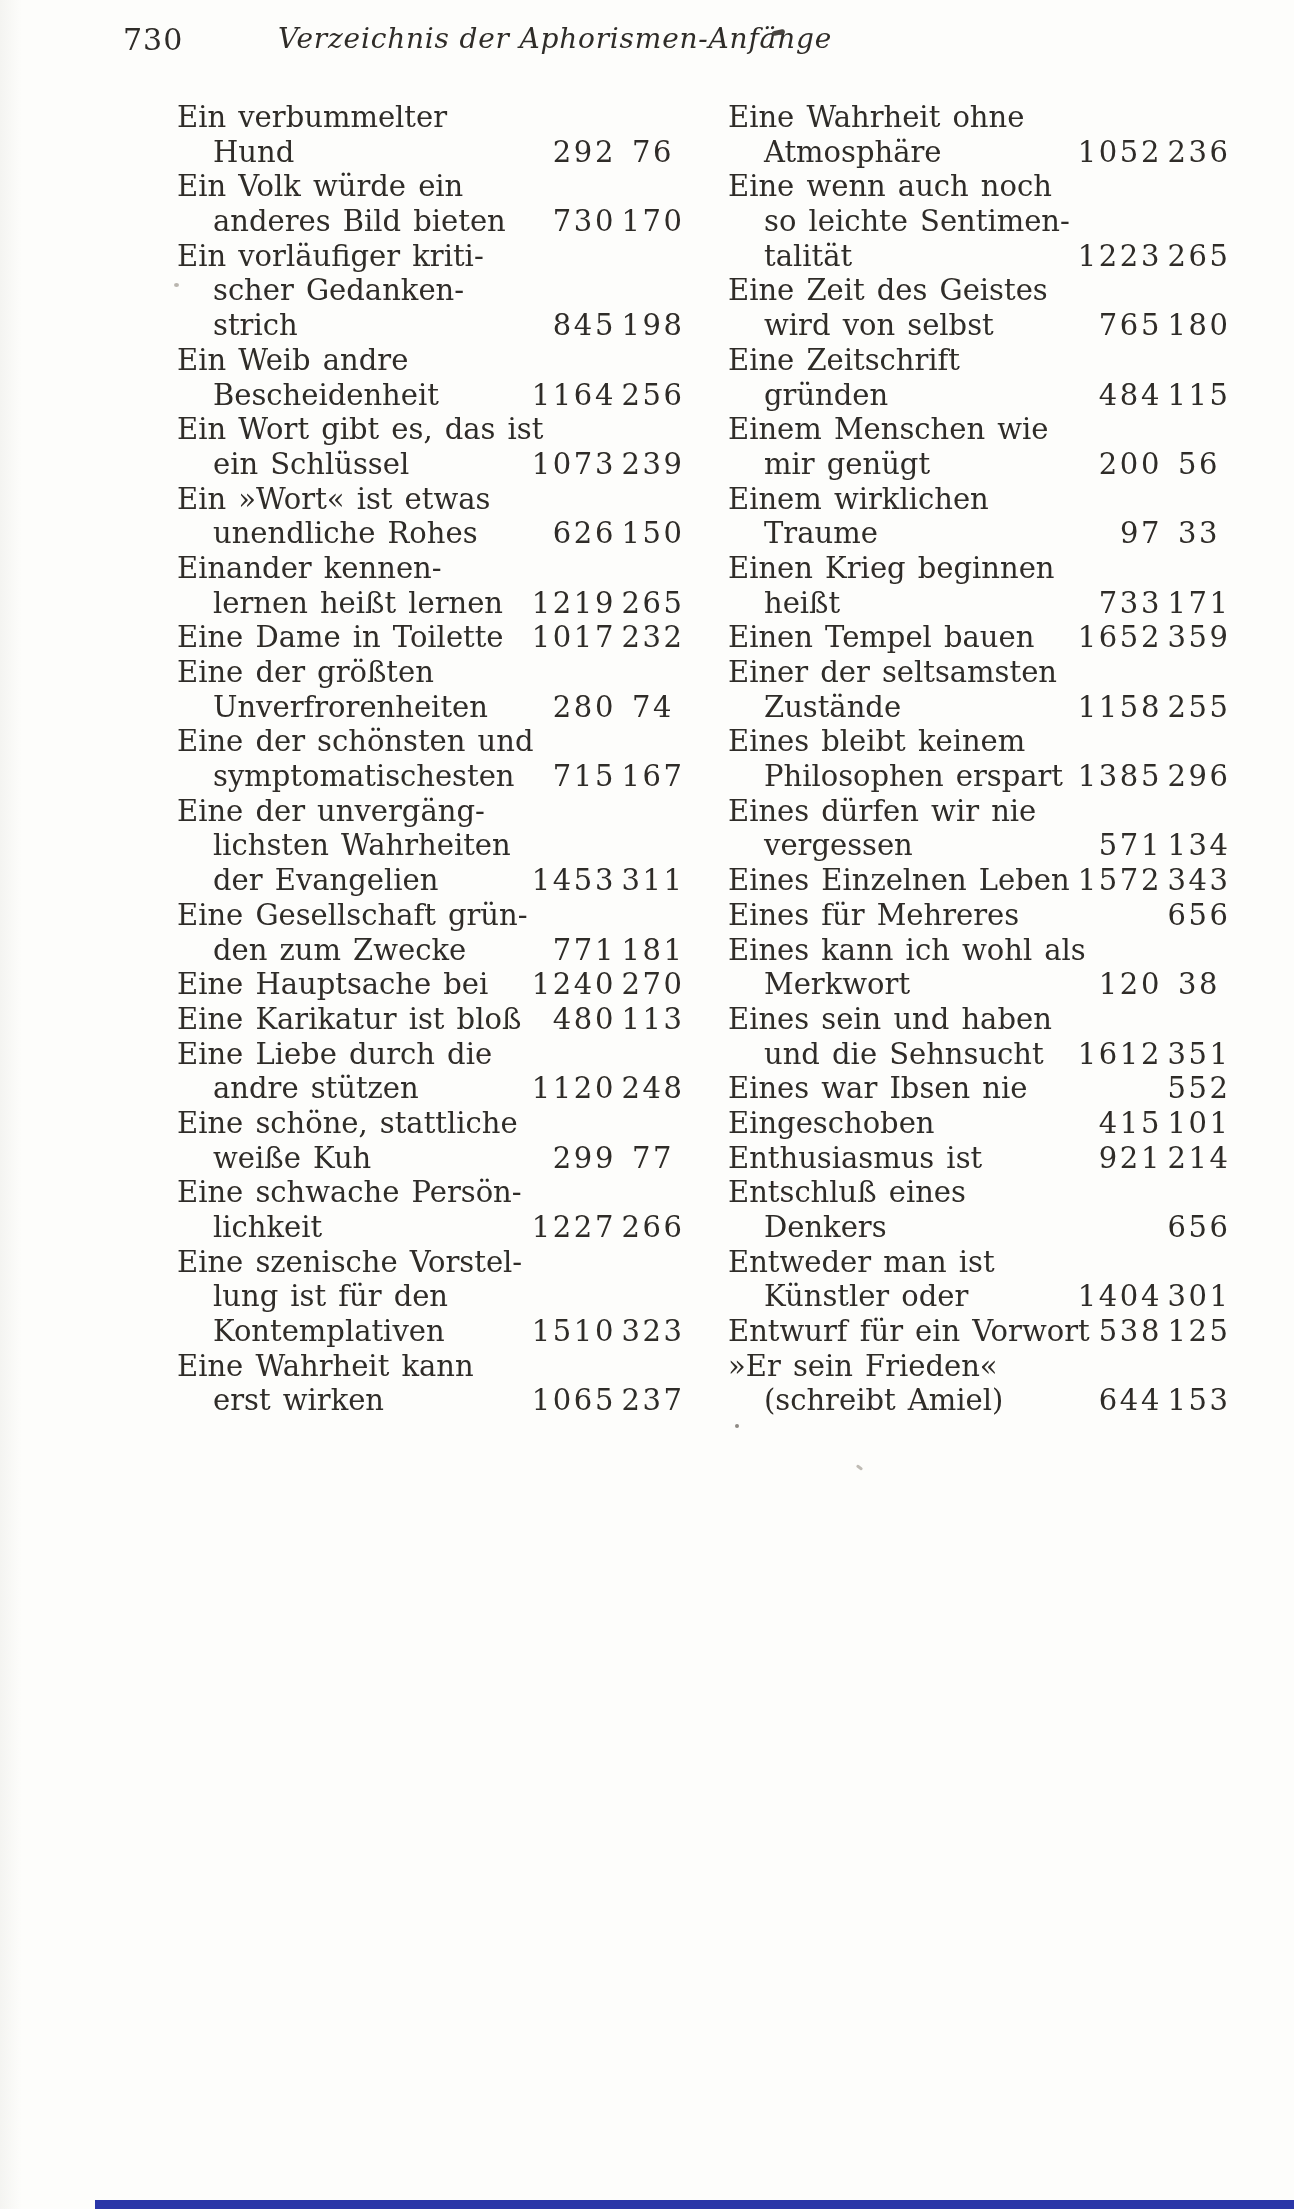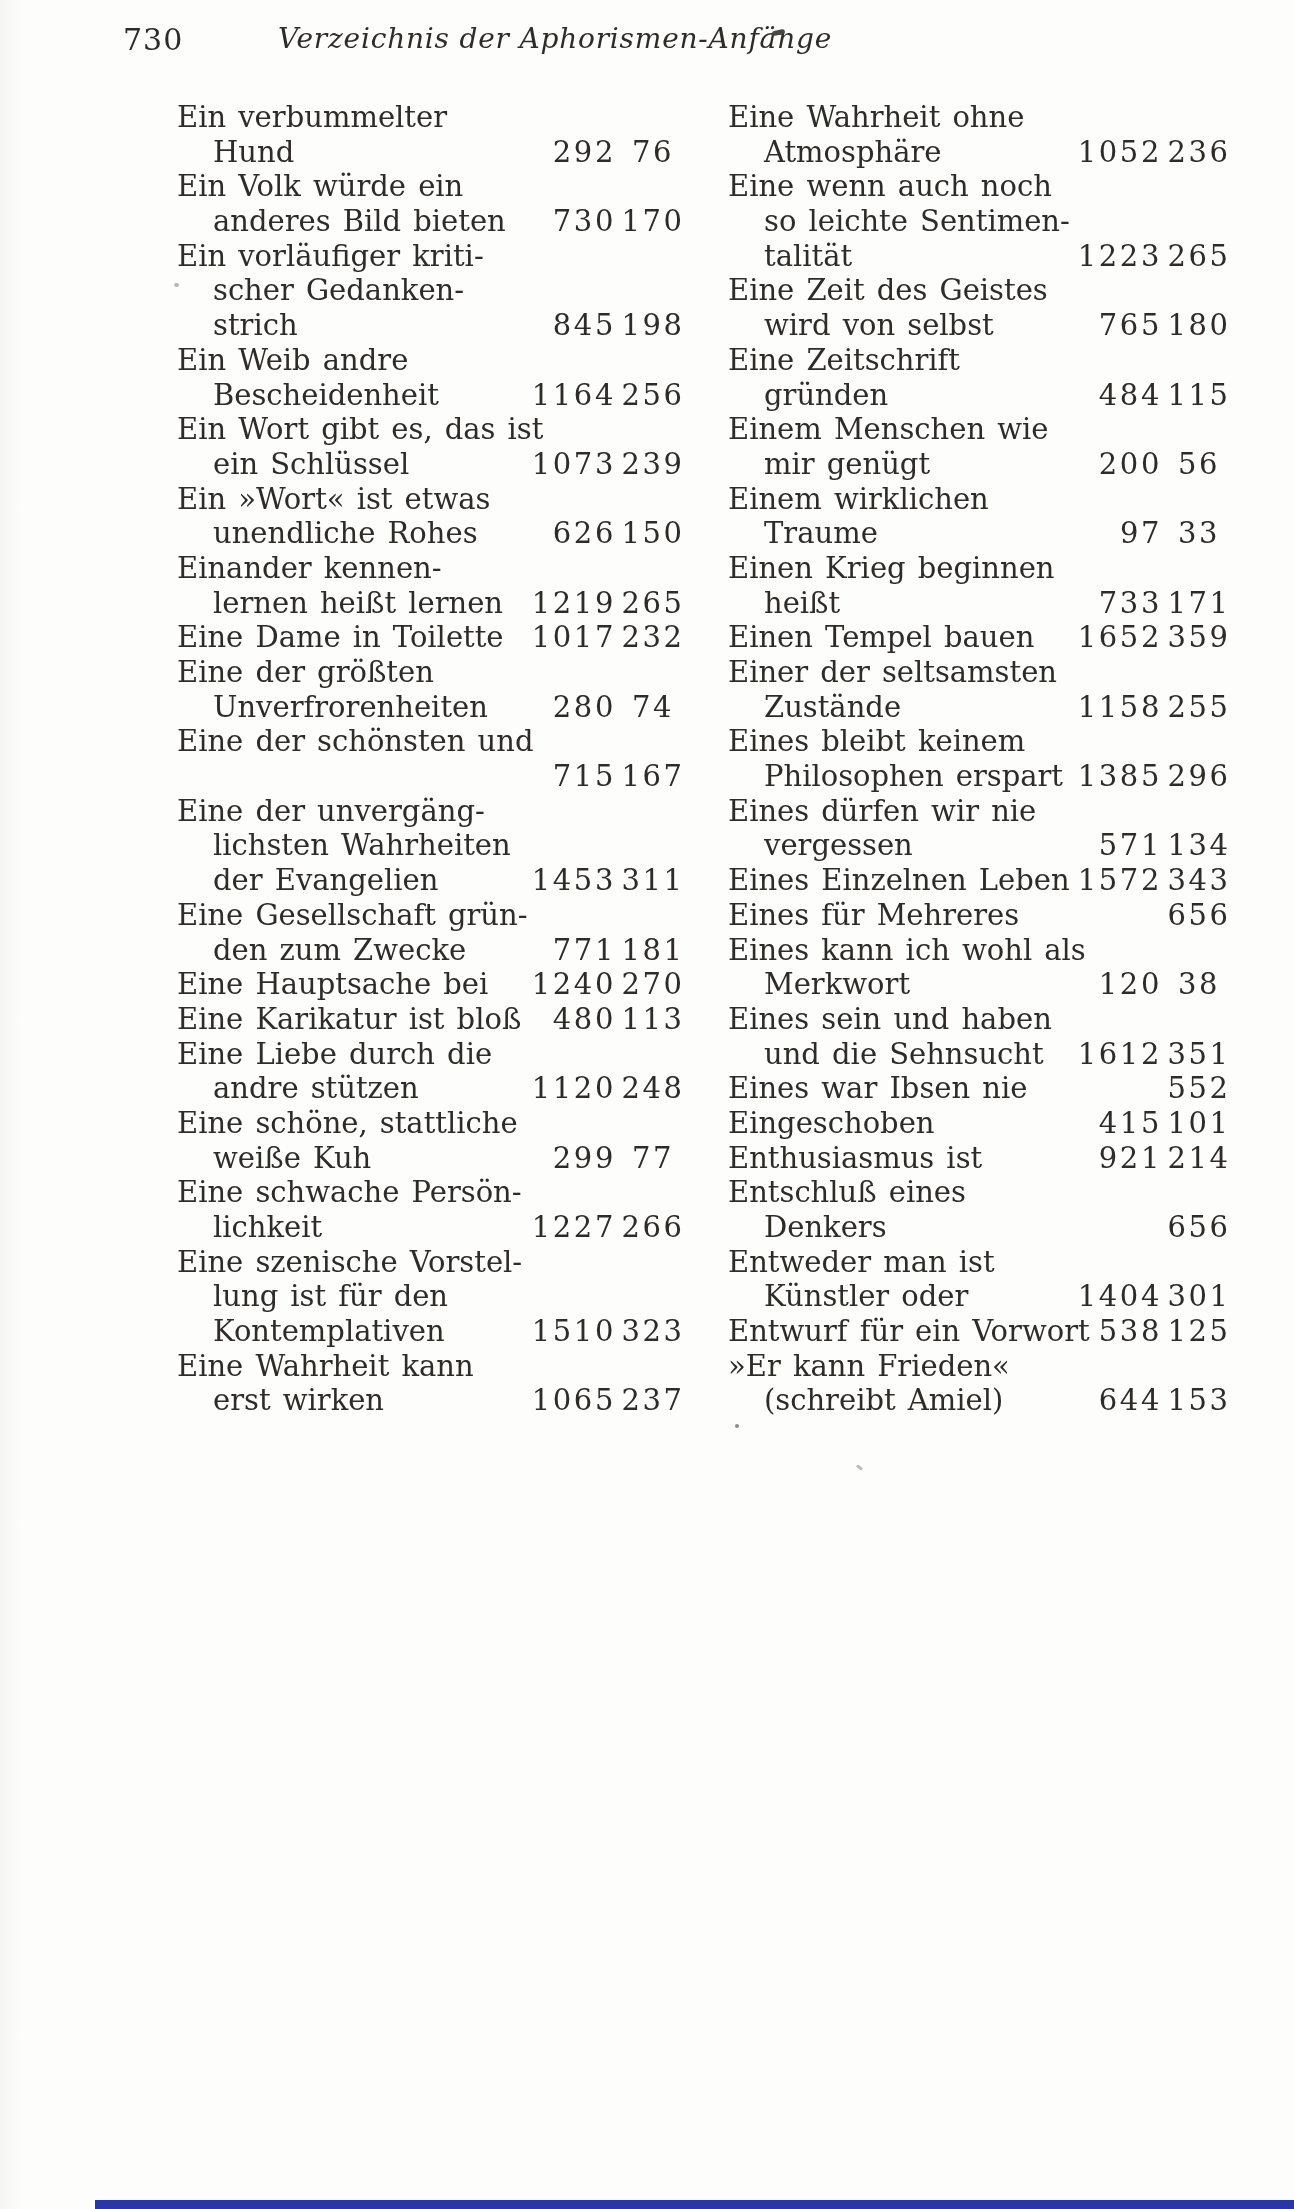--- a/index.html
+++ b/index.html
@@ -147,20 +147,21 @@
           <span class="text">Unverfrorenheiten</span>
           <span class="n1">280</span>
           <span class="n2">74</span>
         </div>
       </div>
       <div class="entry">
         <div class="line">
           <span class="text">Eine der schönsten und</span>
         </div>
         <div class="line cont">
+          <span class="text">symptomatischesten</span>
           <span class="n1">715</span>
           <span class="n2">167</span>
         </div>
       </div>
       <div class="entry">
         <div class="line">
           <span class="text">Eine der unvergäng-</span>
         </div>
         <div class="line cont">
           <span class="text">lichsten Wahrheiten</span>
@@ -437,21 +438,21 @@
       </div>
       <div class="entry">
         <div class="line">
           <span class="text">Entwurf für ein Vorwort</span>
           <span class="n1">538</span>
           <span class="n2">125</span>
         </div>
       </div>
       <div class="entry">
         <div class="line">
-          <span class="text">»Er kann Frieden«</span>
+          <span class="text">»Er sein Frieden«</span>
         </div>
         <div class="line cont">
           <span class="text">(schreibt Amiel)</span>
           <span class="n1">644</span>
           <span class="n2">153</span>
         </div>
       </div>
     </div>
 
   <span class="speck-1"></span>

